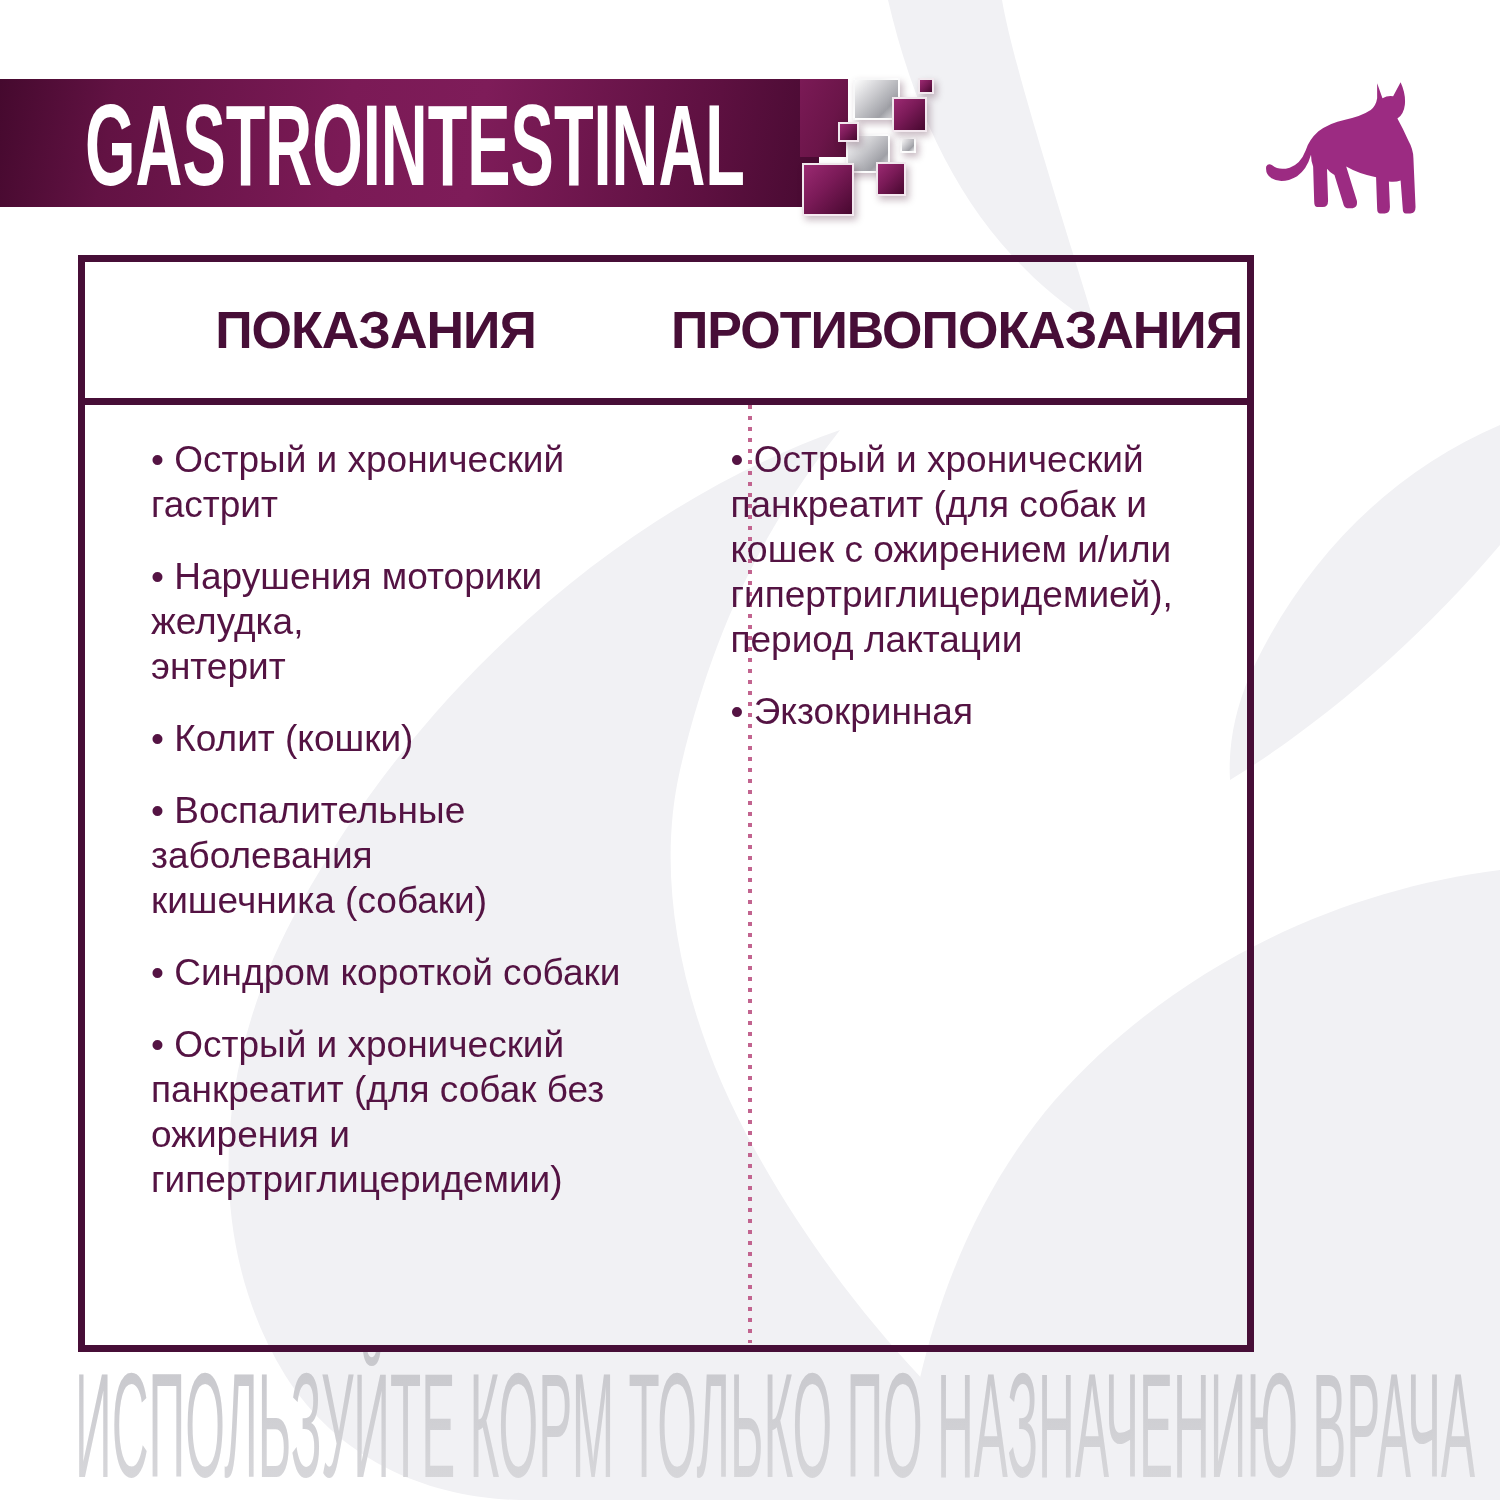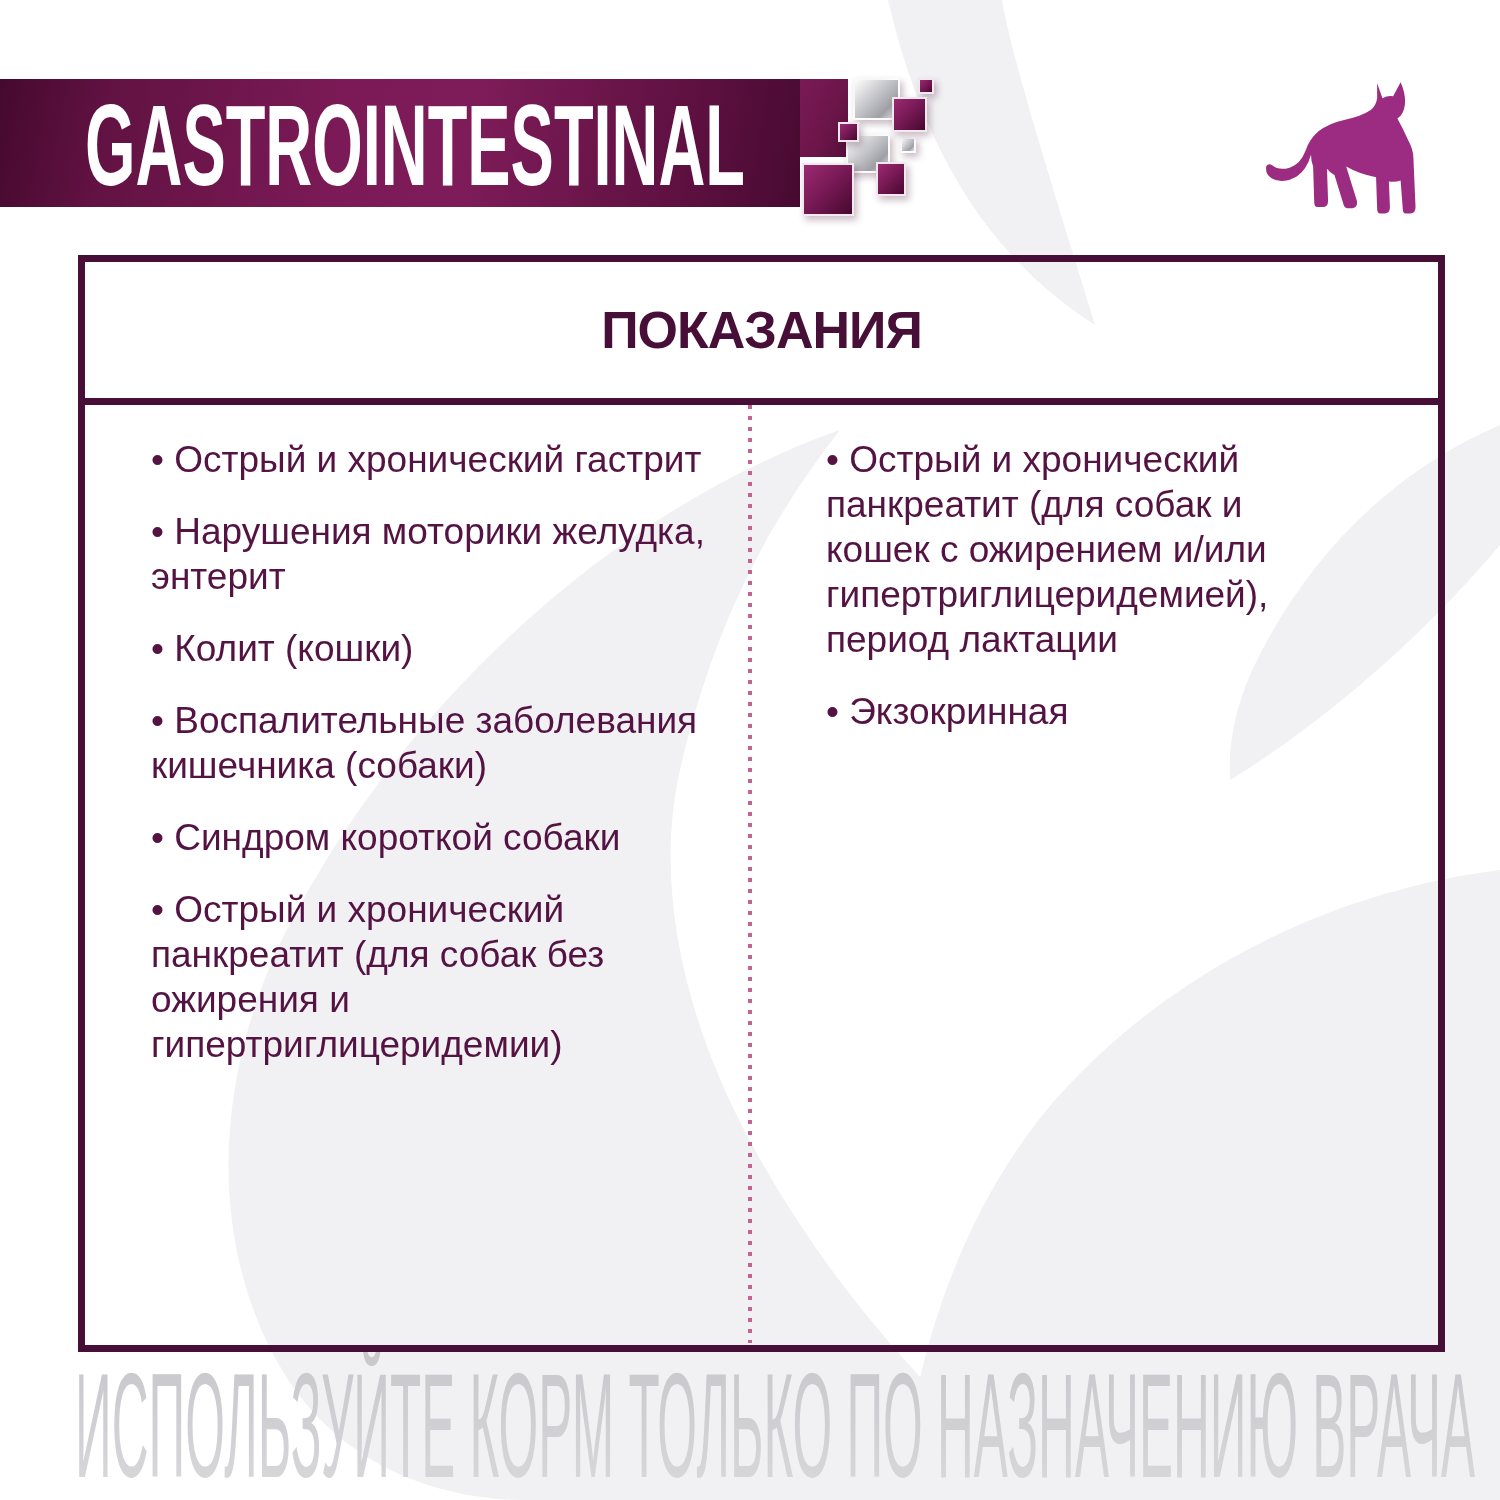--- a/index.html
+++ b/index.html
@@ -15,36 +15,36 @@
   .wm-text{font-family:"Liberation Sans",sans-serif;font-weight:400;font-size:148px;
            fill:url(#wmg);}
 
   
   .dotted-divider{position:absolute;left:748px;top:405px;width:4px;height:938px;z-index:1;
       background:repeating-linear-gradient(to bottom,
         var(--dotted_line,#c2648f) 0px, var(--dotted_line,#c2648f) 4px,
         transparent 4px, transparent 11px);}
 
   
-  .info-table{position:absolute;left:78px;top:255px;width:1367px;height:1097px;
+  .info-table{position:absolute;left:78px;top:255px;width:1176px;height:1097px;
       box-sizing:border-box;border:7px solid var(--table_border,#470e37);
       z-index:2;background:transparent;display:flex;flex-direction:column;}
   .thead{display:flex;height:136px;border-bottom:7px solid var(--table_border,#470e37);}
   .th{flex:1;display:flex;align-items:center;justify-content:center;
       color:var(--header_text,#470e37);font-weight:700;font-size:52px;letter-spacing:-1px;}
   .tbody{display:flex;flex:1;}
   .cell{flex:1;box-sizing:border-box;}
   .cell-left{padding:32px 30px 0 66px;}
   .cell-right{padding:32px 30px 0 63px;}
   .cell-item{white-space:pre-line;font-size:37px;line-height:45px;margin:0 0 27px 0;
       color:var(--body_text,#541343);}
 
   
   .banner{position:absolute;left:0;top:79px;width:800px;height:128px;z-index:4;
-      background:linear-gradient(100deg,#45092e 0%,#621243 14%,#7b1a56 42%,#7e1c59 58%,#5d1040 86%,#470a31 100%);}
+      background:linear-gradient(100deg,#45092e 0%,#621243 14%,#7b1a56 42%,#7e1c59 58%,#5d1040 86%,#470a31 100%);padding-left:19px;}
   .banner-step{position:absolute;left:800px;top:79px;width:48px;height:78px;z-index:4;
       background:linear-gradient(115deg,#7b1a56 0%,#6b1549 60%,#551038 100%);}
   .banner-svg{position:absolute;left:0;top:0;width:800px;height:128px;}
   .banner-text{font-family:"Liberation Sans",sans-serif;font-weight:700;font-size:115px;fill:#ffffff;}
 
   
   .sq{position:absolute;z-index:5;box-sizing:border-box;border:2px solid rgba(255,255,255,.9);
       box-shadow:3px 4px 7px rgba(60,10,40,.28);}
   .sq-purple{background:linear-gradient(135deg,#9b2a72 0%,#7a1a57 45%,#47082f 100%);}
   .sq-silver{background:linear-gradient(135deg,#fdfdfd 0%,#cbcbcf 40%,#9fa0a6 75%,#e8e8ea 100%);}
@@ -63,20 +63,21 @@
     <path class="petal" d="M840,430 C640,500 430,670 300,905 C210,1065 205,1245 285,1375 C340,1462 430,1498 520,1500 L1055,1500 C945,1415 835,1295 755,1150 C680,1015 655,880 680,770 C715,620 770,520 840,430 Z"></path>
     <path class="petal" d="M1500,425 C1395,470 1305,555 1250,675 C1235,710 1228,745 1230,780 C1320,725 1420,640 1500,545 Z"></path>
     <path class="petal" d="M1500,870 C1340,890 1175,965 1055,1100 C965,1205 915,1345 900,1500 L1500,1500 Z"></path>
   </svg>
 
   <div class="dotted-divider"></div>
 
   <div class="info-table">
     <div class="thead">
       <div class="th">ПОКАЗАНИЯ</div>
+      <div class="th">ПРОТИВОПОКАЗАНИЯ</div>
     </div>
     <div class="tbody">
       <div class="cell cell-left">
           <div class="cell-item">• Острый и хронический гастрит</div>
           <div class="cell-item">• Нарушения моторики желудка,
 энтерит</div>
           <div class="cell-item">• Колит (кошки)</div>
           <div class="cell-item">• Воспалительные заболевания
 кишечника (собаки)</div>
           <div class="cell-item">• Синдром короткой собаки</div>

